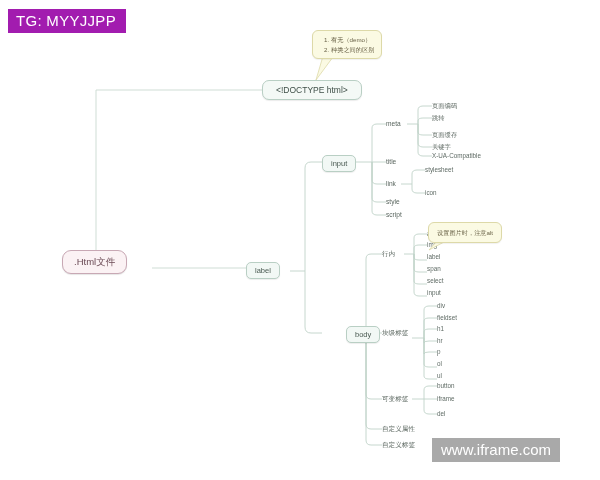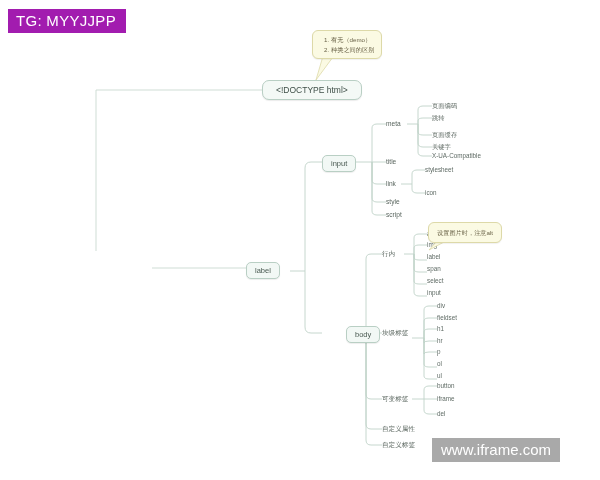--- a/index.html
+++ b/index.html
@@ -202,20 +202,21 @@
       <path d="M424 338 L424 364 Q424 367 429 367 L437 367"></path>
       <path d="M424 338 L424 376 Q424 379 429 379 L437 379"></path>
 
       <path d="M412 399 L424 399"></path>
       <path d="M424 399 L424 390 Q424 386 429 386 L437 386"></path>
       <path d="M424 399 L424 399 L437 399"></path>
       <path d="M424 399 L424 410 Q424 414 429 414 L437 414"></path>
     </g>
   </svg>
 
+  <div class="node node-root" style="left:62px; top:250px;">.Html文件</div>
 
   <div class="node node-doctype" style="left:262px; top:80px;">&lt;!DOCTYPE html&gt;</div>
 
   <div class="node node-box" style="left:246px; top:262px;">label</div>
 
   <div class="node node-box" style="left:322px; top:155px;">input</div>
 
   <div class="node node-box" style="left:322px; top:326px;margin-left:24px;">body</div>
 
   <div class="branch-label" style="left:386px; top:121px;">meta</div>

